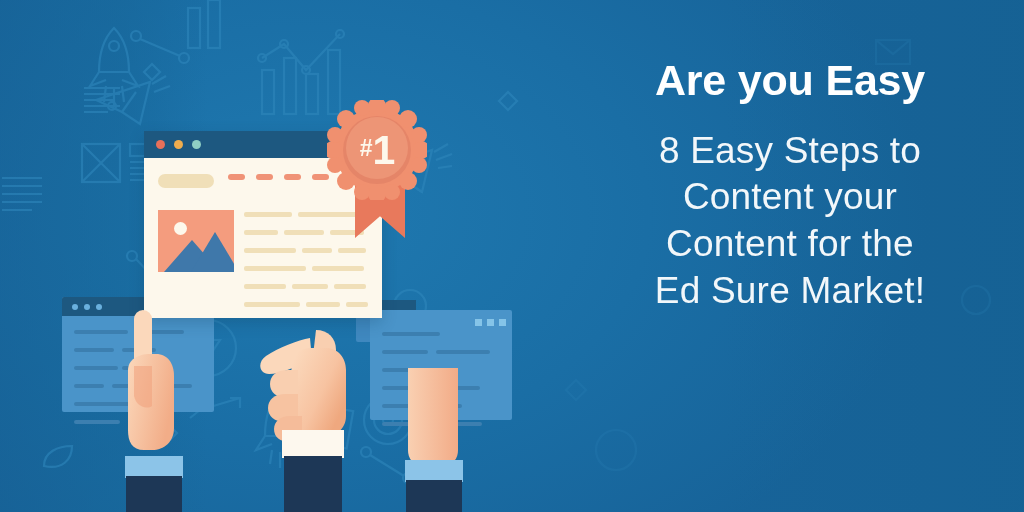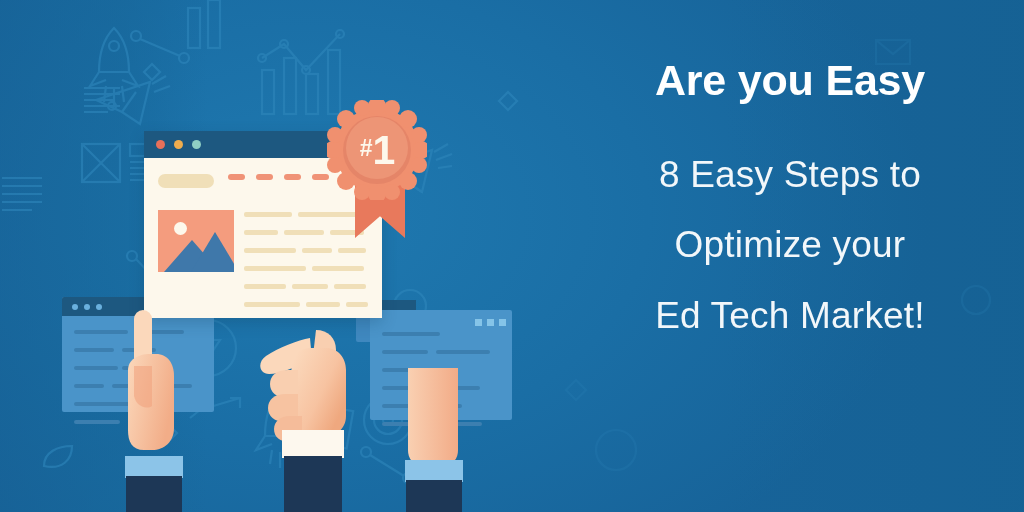--- a/index.html
+++ b/index.html
@@ -53,21 +53,21 @@
   }
   .headline .l2 { display:block; }
   .subhead {
     margin-top:22px;
     color:#f2f7fa;
     font-size:37px;
     font-weight:300;
     line-height:1.26;
     letter-spacing:.2px;
   }
-  .subhead span { display:block;margin-top:24px; }
+  .subhead span { display:block; }
 
   
   .illus { position:absolute; left:0; top:0; width:560px; height:512px; z-index:20; }
 
   
   .card {
     position:absolute;
     border-radius:2px;
   }
   .card-left { left:62px; top:297px; width:152px; height:115px; background:#4a94c9; }
@@ -454,18 +454,19 @@
     </div>
 
   </div>
 
   <div class="text-col">
     <h1 class="headline">
       <span class="l1">Are you Easy</span>
     </h1>
     <div class="subhead">
       <span>8 Easy Steps to</span>
-      <span>Optimize your</span>
-      <span>Ed Tech Market!</span>
+      <span>Content your</span>
+      <span>Content for the</span>
+      <span>Ed Sure Market!</span>
     </div>
   </div>
 
 </div>
 
 </body></html>

